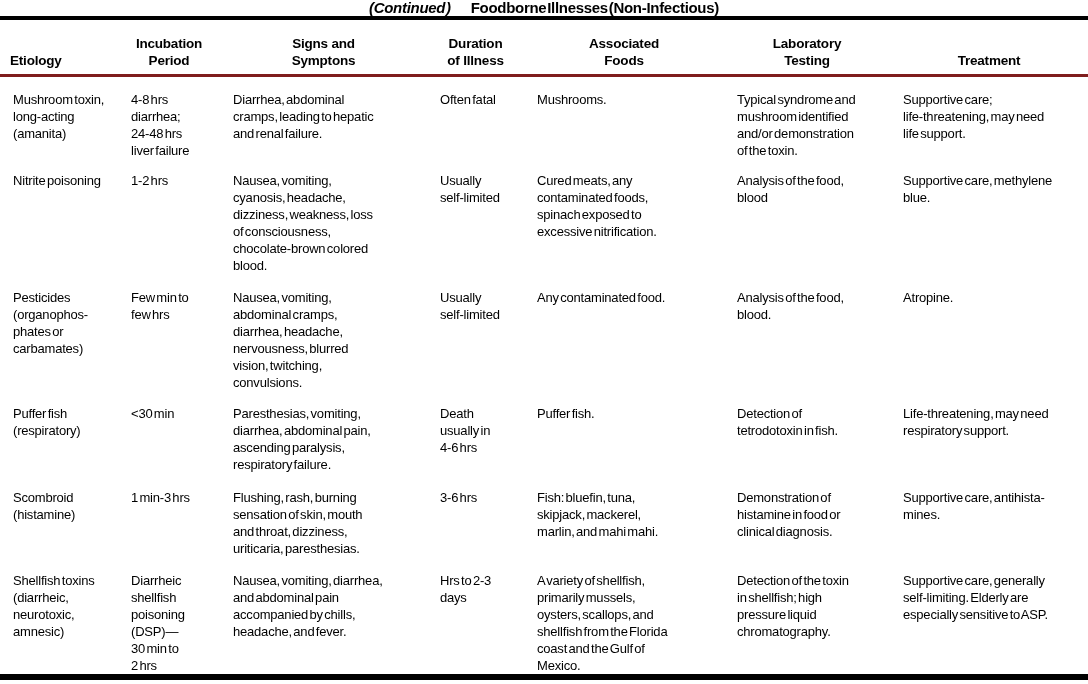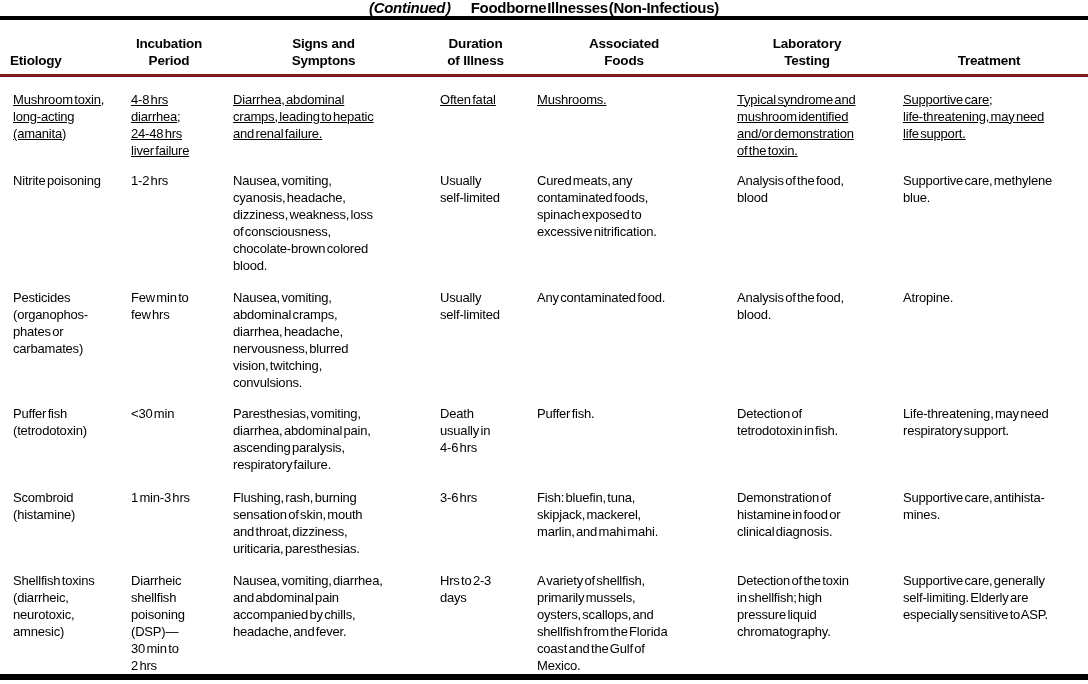--- a/index.html
+++ b/index.html
@@ -52,21 +52,21 @@
   tbody td {
     vertical-align: top;
     font-size: 13px;
     line-height: 17px;
     white-space: pre-line;
     word-spacing: -2px;
     letter-spacing: -0.2px;
     padding: 0 6px 0 13px;
   }
   tbody tr.row-1 td { padding-top: 14px; }
-  tbody tr.row-1 { height: 97px; text-decoration: underline; }
+  tbody tr.row-1 { height: 97px; }
   tbody tr.row-2 { height: 117px; }
   tbody tr.row-3 { height: 116px; margin-top: 14px; }
   tbody tr.row-4 { height: 84px; }
   tbody tr.row-5 { height: 83px; }
   tbody tr.row-6 { height: auto; }
 </style>
 </head>
 <body>
 
 <div id="page">
@@ -158,21 +158,21 @@
 convulsions.</td>
         <td>Usually
 self-limited</td>
         <td>Any contaminated food.</td>
         <td>Analysis of the food,
 blood.</td>
         <td>Atropine.</td>
       </tr>
       <tr class="row-4">
         <td>Puffer fish
-(tetrodotoxin)</td>
+(respiratory)</td>
         <td>&lt;30 min</td>
         <td>Paresthesias, vomiting,
 diarrhea, abdominal pain,
 ascending paralysis,
 respiratory failure.</td>
         <td>Death
 usually in
 4-6 hrs</td>
         <td>Puffer fish.</td>
         <td>Detection of

